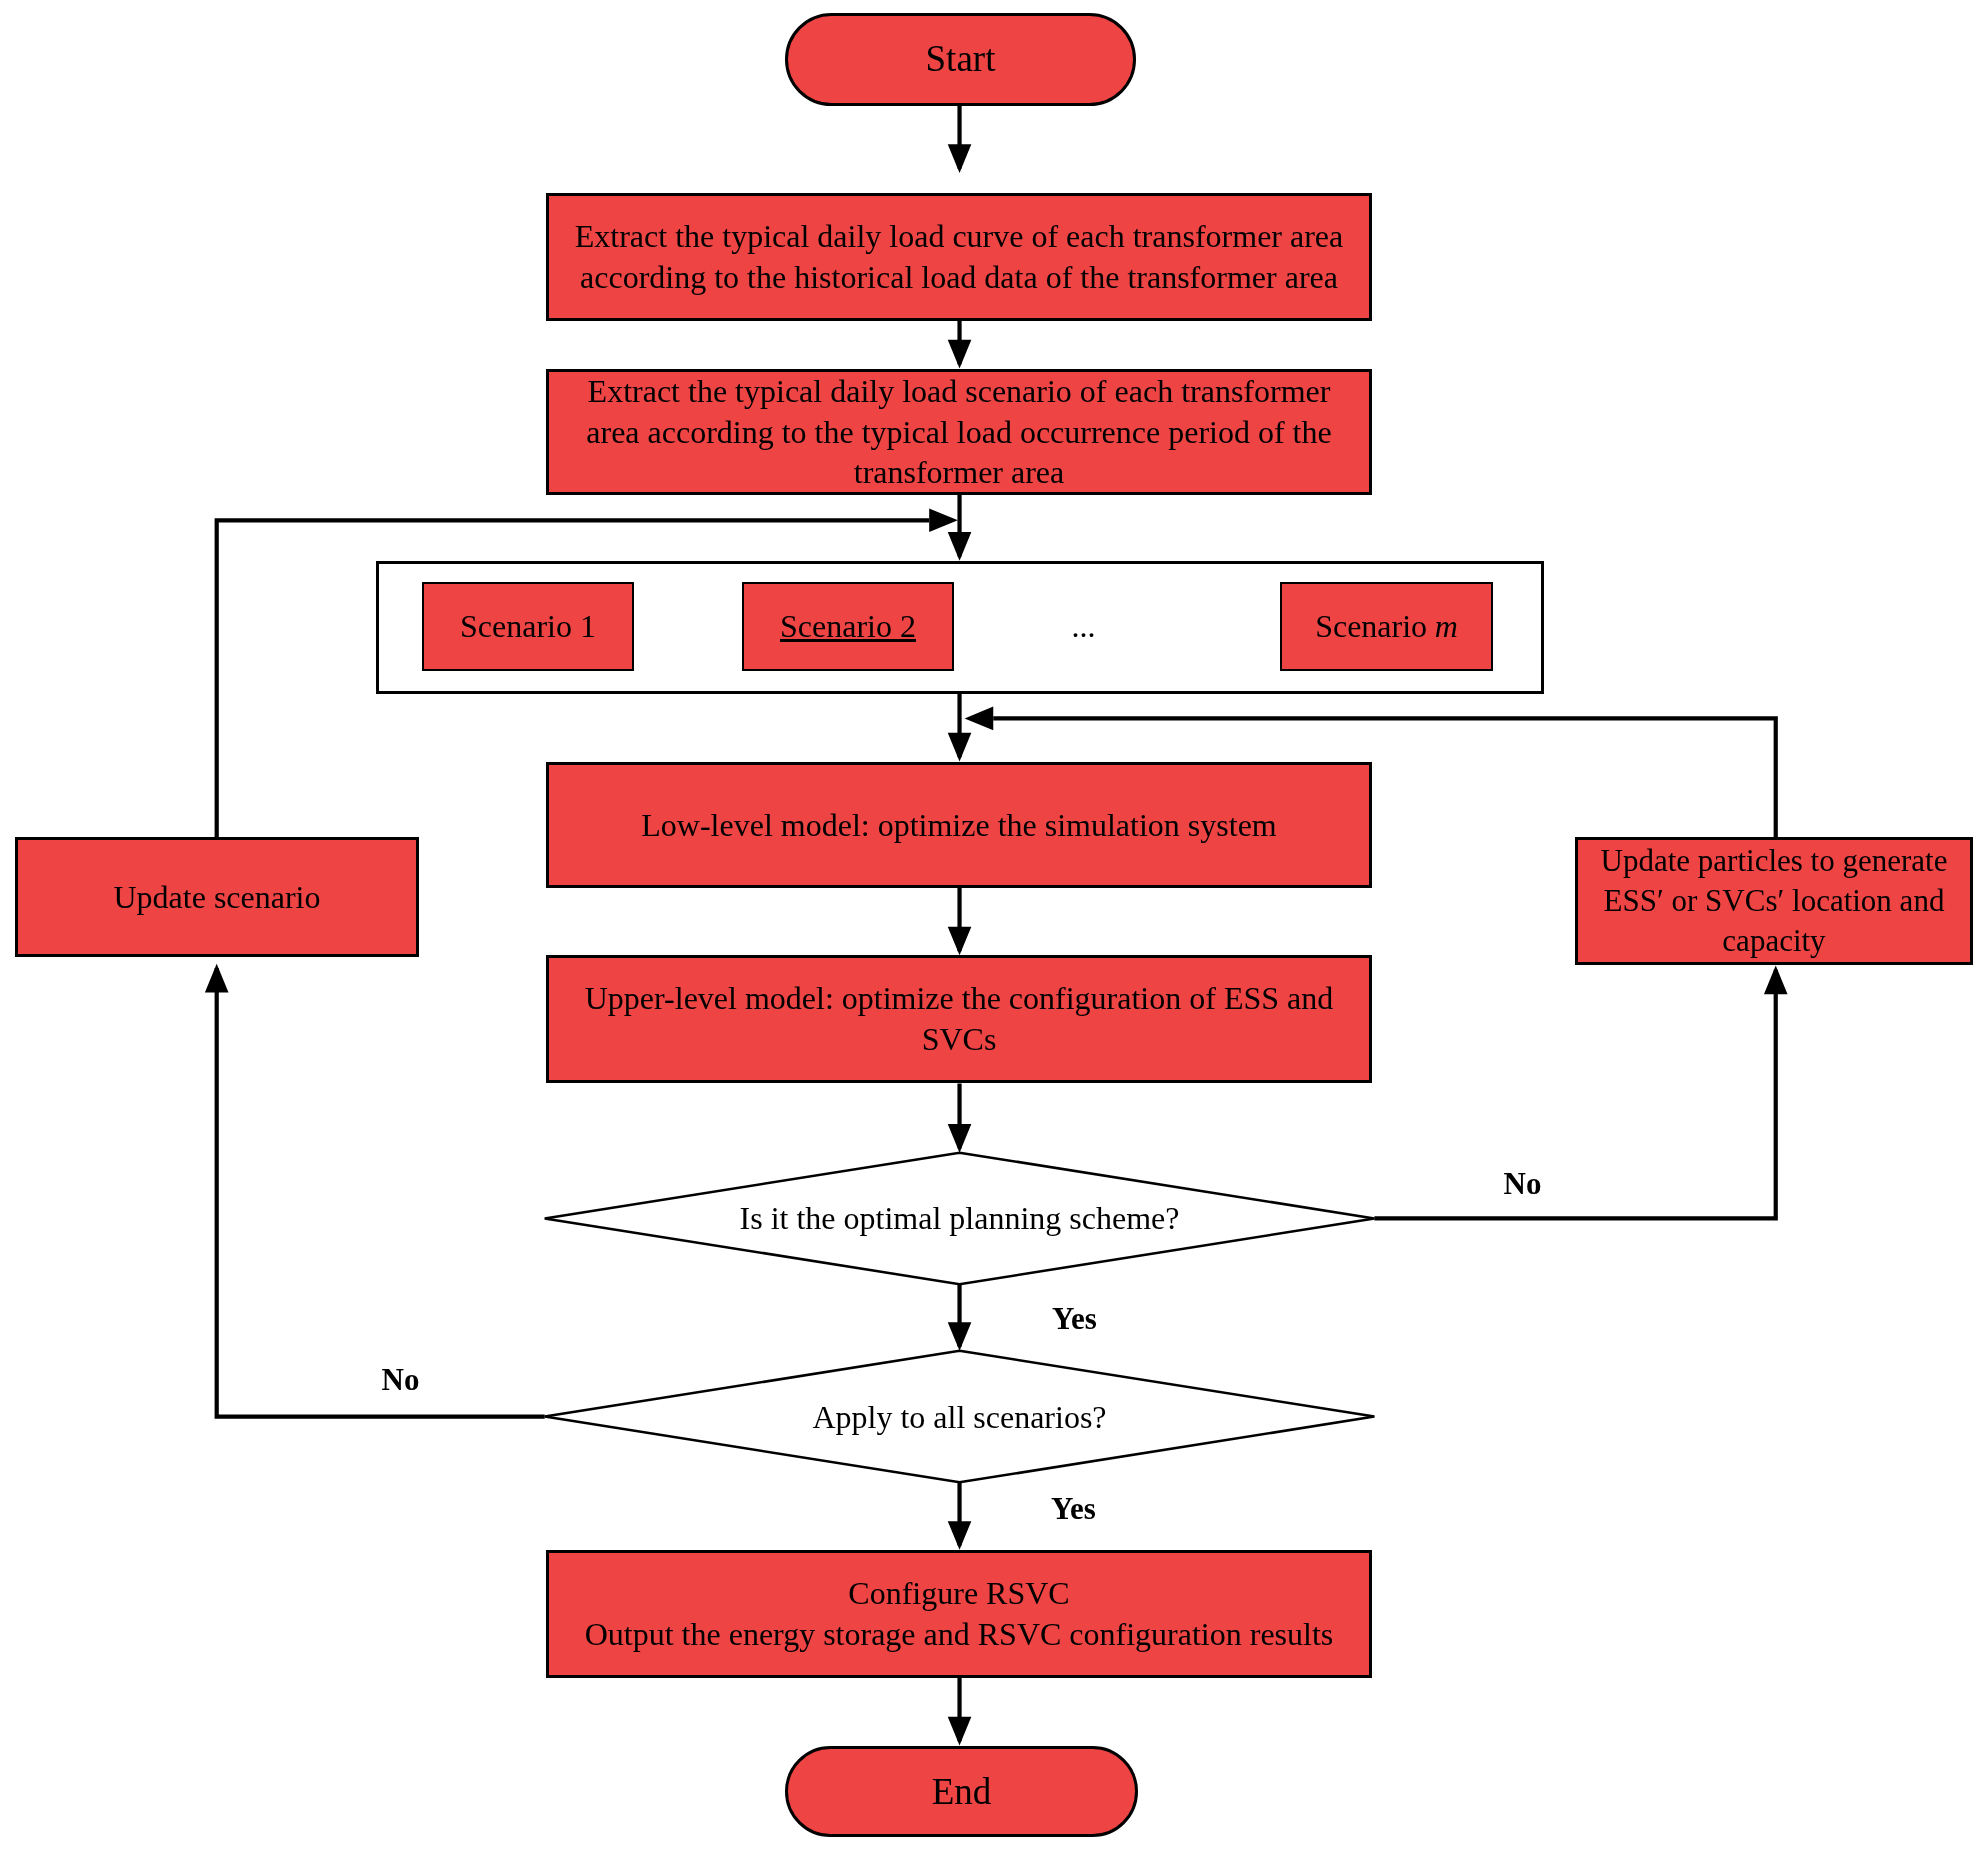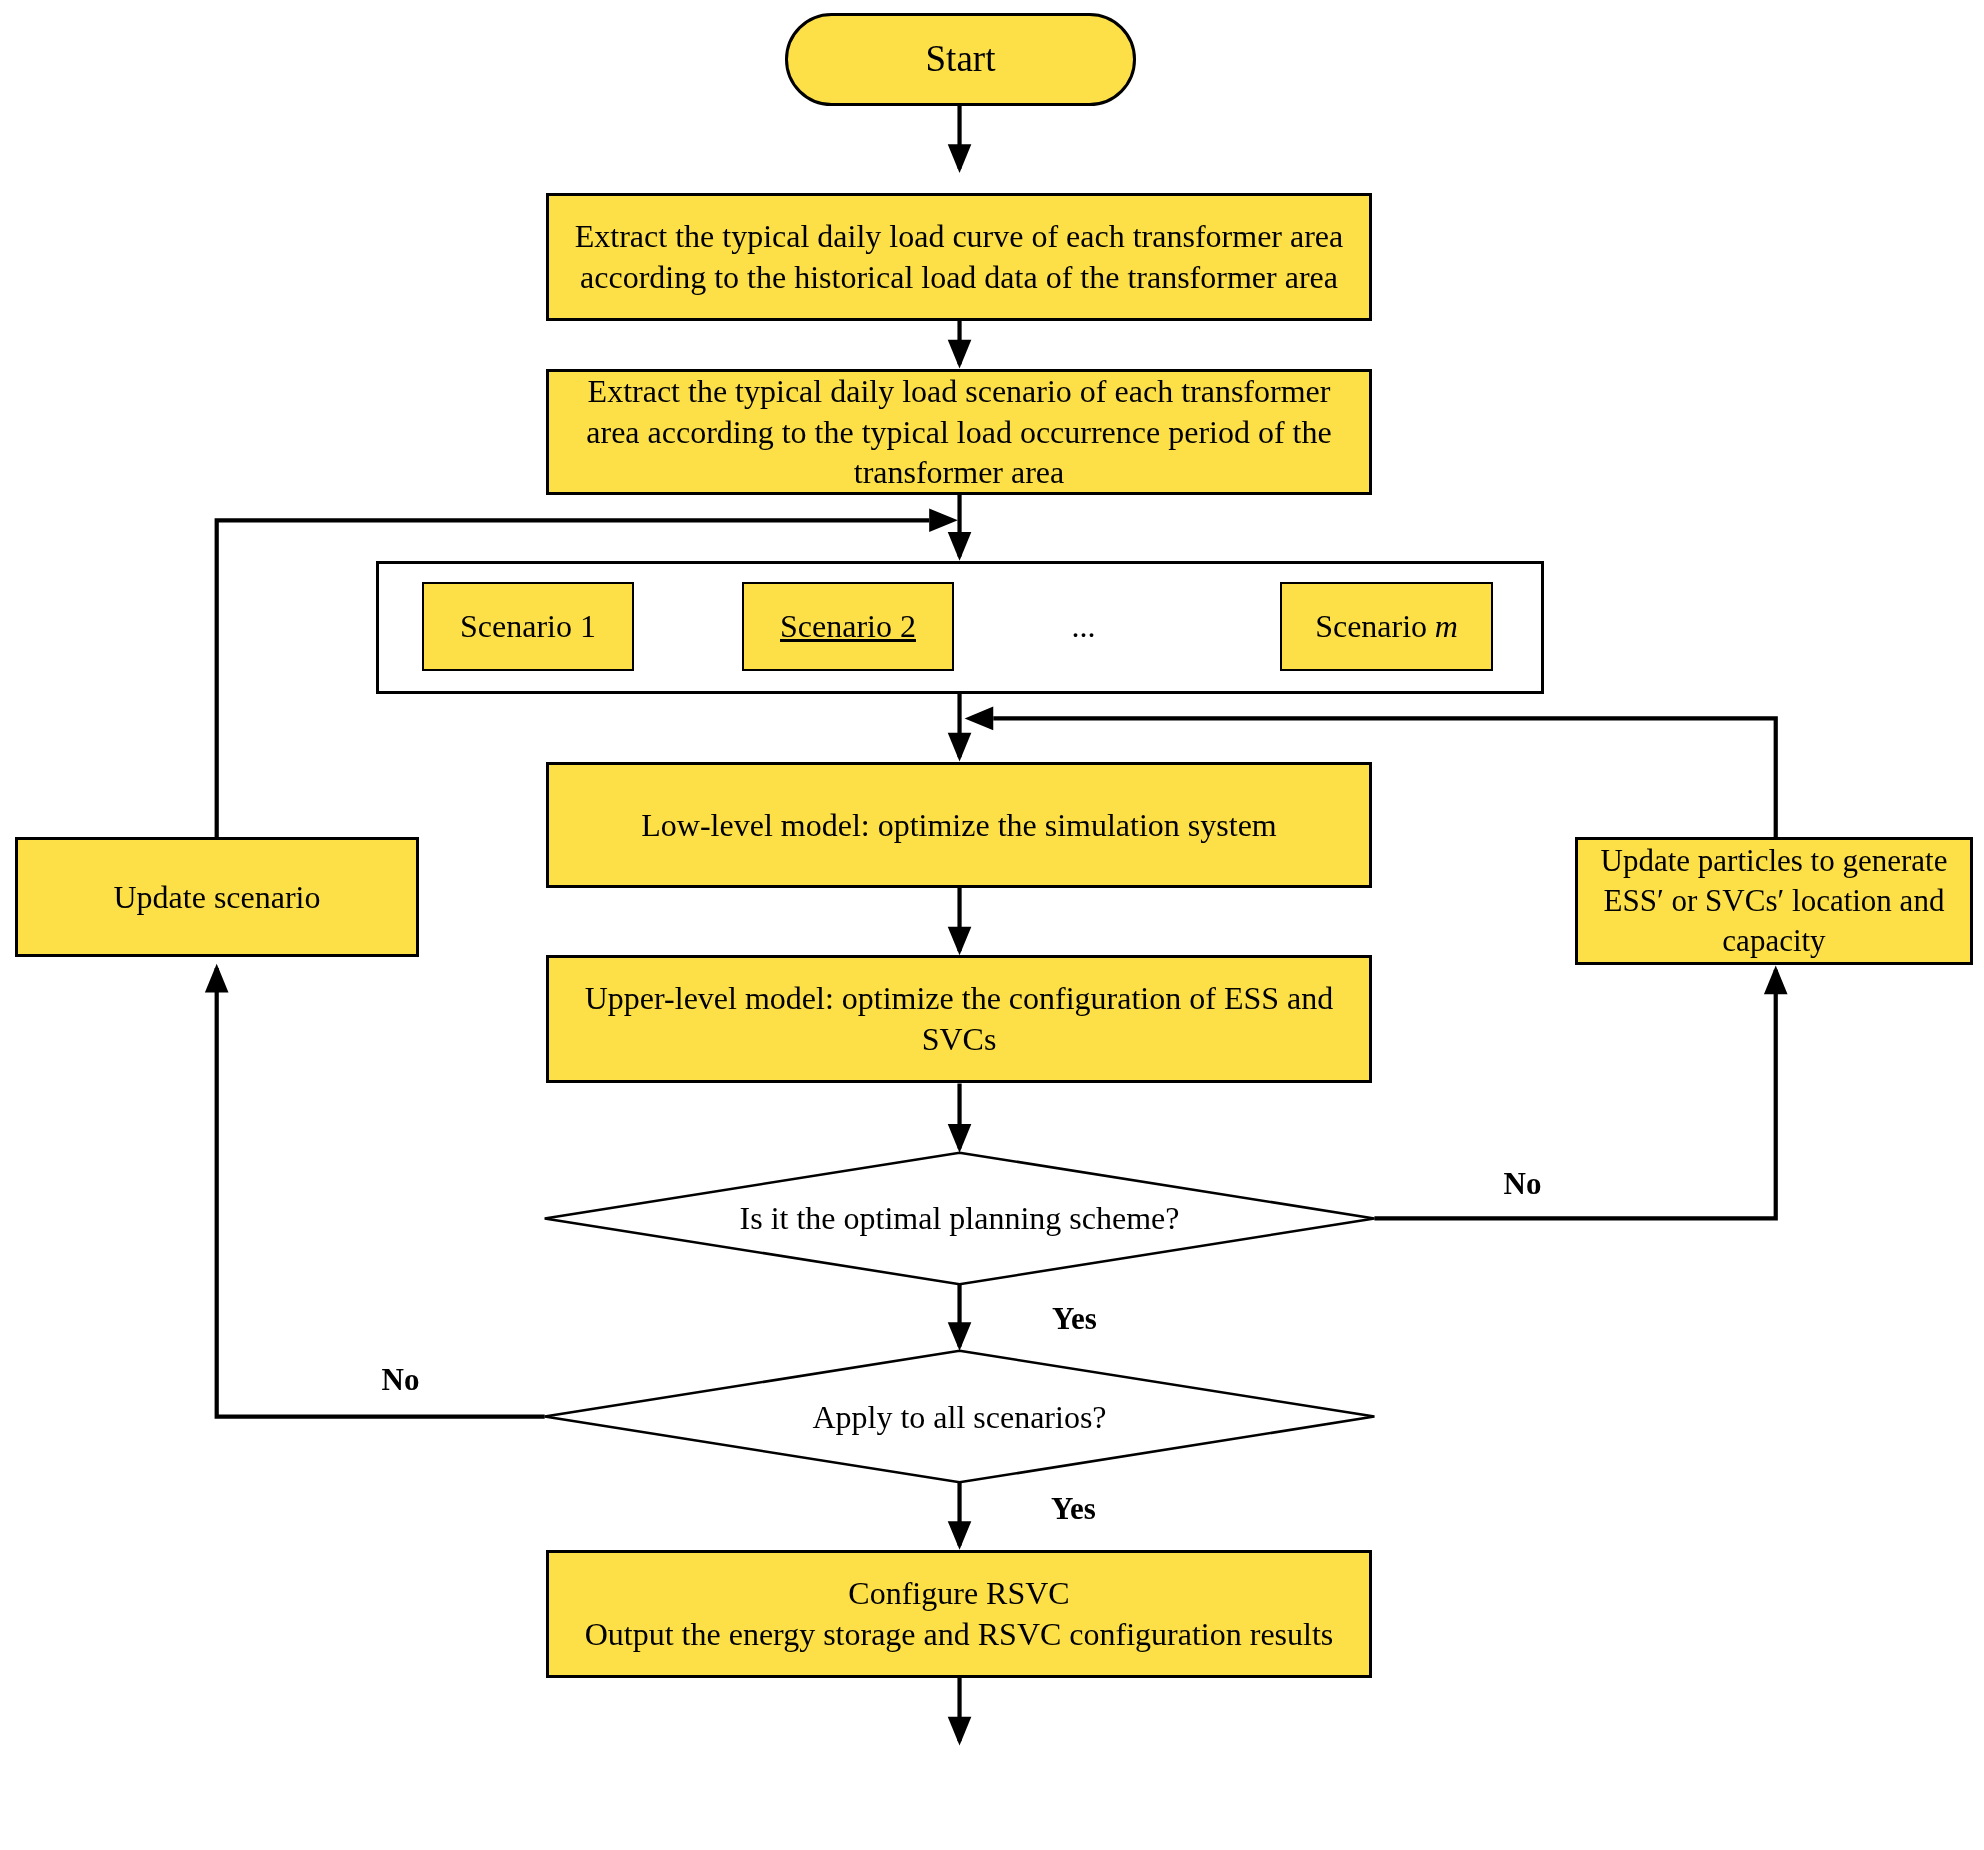--- a/index.html
+++ b/index.html
@@ -11,21 +11,21 @@
     font-family:"Liberation Serif", "DejaVu Serif", serif;
     color:#000000;
   }
   svg.connectors { position:absolute; left:0; top:0; z-index:1; }
   svg.connectors line, svg.connectors polyline { stroke:#000; stroke-width:5; fill:none; }
   svg.connectors polygon.arrow { fill:#000; stroke:none; }
   svg.connectors polygon.diamond { fill:#fff; stroke:#000; stroke-width:3; }
 
   .node {
     position:absolute; z-index:2; box-sizing:border-box;
-    background:#fde047; border:3.4px solid #000000;
+    background:#ef4444; border:3.4px solid #000000;
     display:flex; flex-direction:column; align-items:center; justify-content:center;
     text-align:center; font-size:32px; line-height:1.28;
   }
   .stadium { border-radius:49px; font-size:37px; }
   .wide { padding:0 11.8px; }
   .scenario-container { background:#ffffff; }
   .scenario-box { border-width:2.5px; }
   .plain { border:none; background:transparent; }
   .diamond-label {
     position:absolute; z-index:2;
@@ -141,15 +141,16 @@
   <div class="edge-label" style="left:1438px; top:1158px; width:169px; height:51px;">No</div>
   <div class="edge-label" style="left:1007px; top:1293px; width:135px; height:51px;">Yes</div>
   <div class="edge-label" style="left:333px; top:1354px; width:135px; height:51px;">No</div>
   <div class="edge-label" style="left:1006px; top:1483px; width:135px; height:51px;">Yes</div>
 
   <div class="node wide" style="left:546px; top:1550px; width:826px; height:128px;">
     <div>Configure RSVC</div>
     <div>Output the energy storage and RSVC configuration results</div>
   </div>
 
+  <div class="node stadium" style="left:785px; top:1746px; width:353px; height:91px;">End</div>
 
 </div>
 
 
 </body></html>

